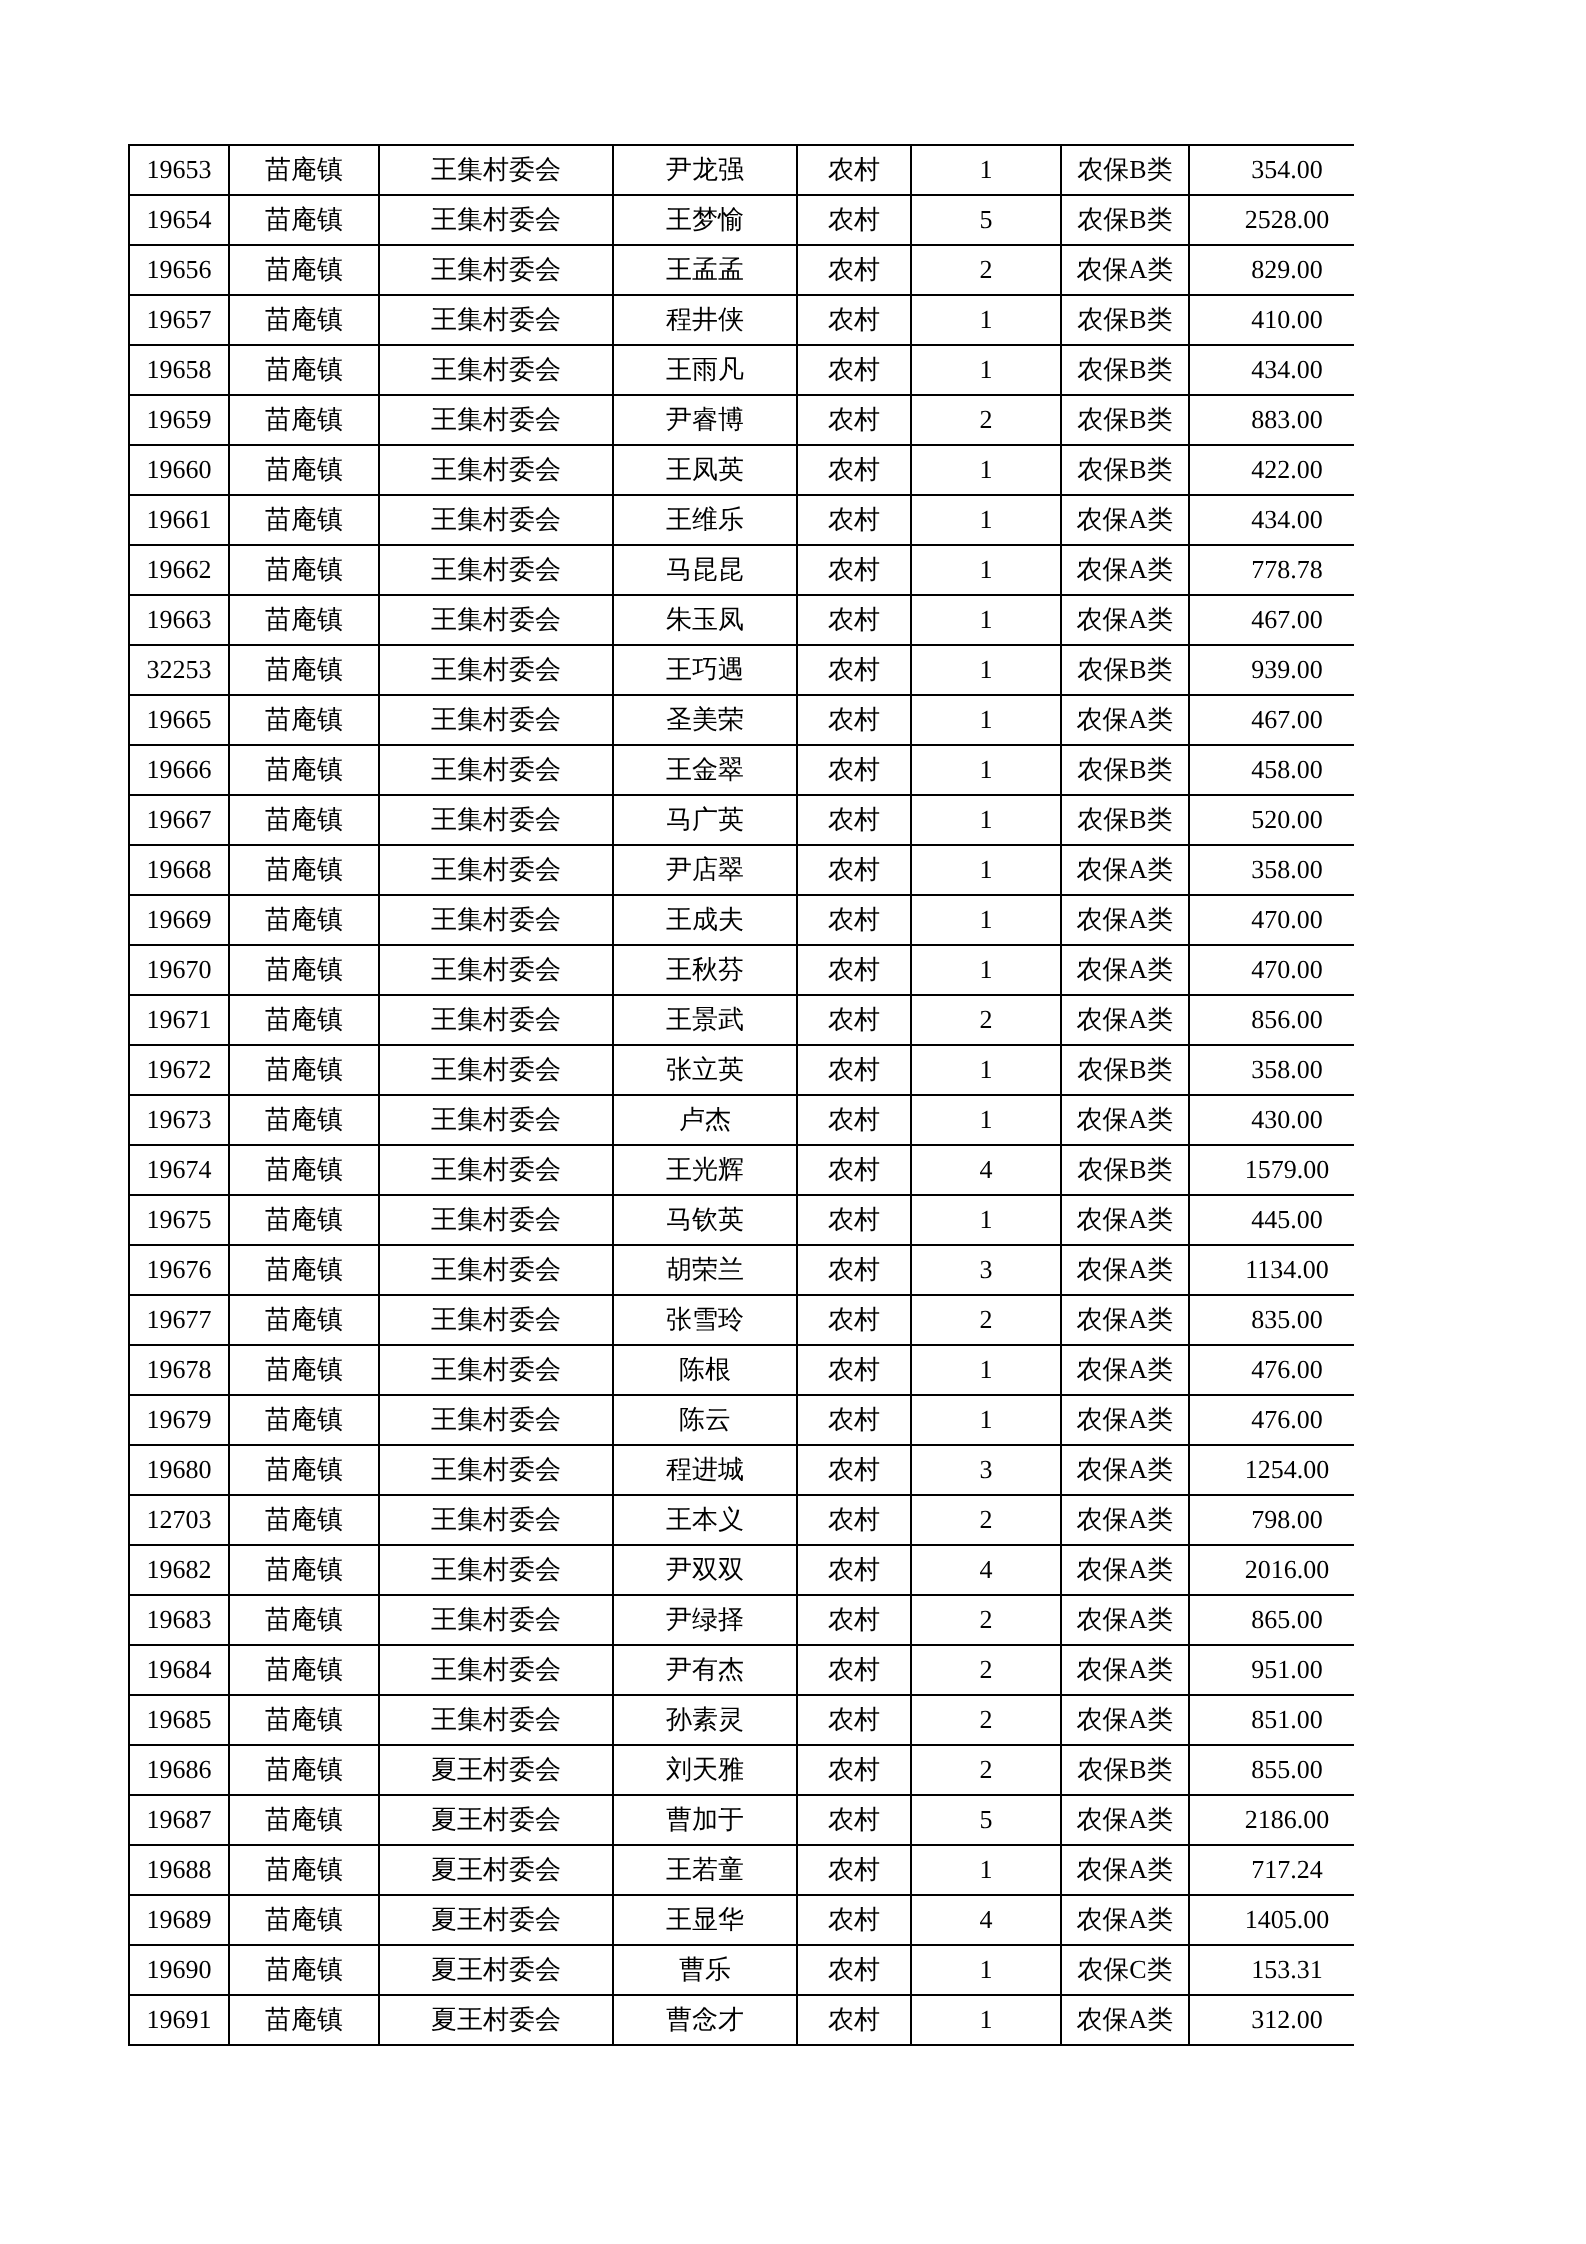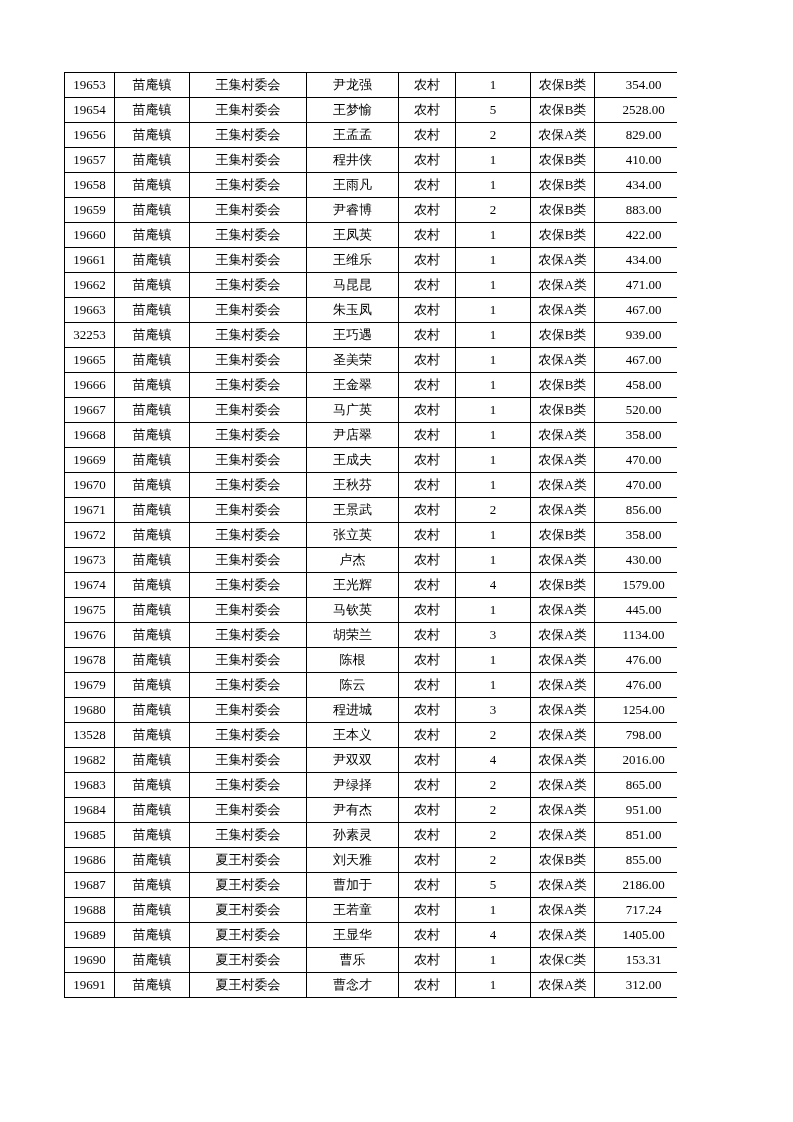--- a/index.html
+++ b/index.html
@@ -151,21 +151,21 @@
           <td>434.00</td>
         </tr>
         <tr>
           <td>19662</td>
           <td>苗庵镇</td>
           <td>王集村委会</td>
           <td>马昆昆</td>
           <td>农村</td>
           <td>1</td>
           <td>农保A类</td>
-          <td>471.00</td>
+          <td>778.78</td>
         </tr>
         <tr>
           <td>19663</td>
           <td>苗庵镇</td>
           <td>王集村委会</td>
           <td>朱玉凤</td>
           <td>农村</td>
           <td>1</td>
           <td>农保A类</td>
           <td>467.00</td>
@@ -294,20 +294,30 @@
           <td>19676</td>
           <td>苗庵镇</td>
           <td>王集村委会</td>
           <td>胡荣兰</td>
           <td>农村</td>
           <td>3</td>
           <td>农保A类</td>
           <td>1134.00</td>
         </tr>
         <tr>
+          <td>19677</td>
+          <td>苗庵镇</td>
+          <td>王集村委会</td>
+          <td>张雪玲</td>
+          <td>农村</td>
+          <td>2</td>
+          <td>农保A类</td>
+          <td>835.00</td>
+        </tr>
+        <tr>
           <td>19678</td>
           <td>苗庵镇</td>
           <td>王集村委会</td>
           <td>陈根</td>
           <td>农村</td>
           <td>1</td>
           <td>农保A类</td>
           <td>476.00</td>
         </tr>
         <tr>
@@ -324,21 +334,21 @@
           <td>19680</td>
           <td>苗庵镇</td>
           <td>王集村委会</td>
           <td>程进城</td>
           <td>农村</td>
           <td>3</td>
           <td>农保A类</td>
           <td>1254.00</td>
         </tr>
         <tr>
-          <td>13528</td>
+          <td>12703</td>
           <td>苗庵镇</td>
           <td>王集村委会</td>
           <td>王本义</td>
           <td>农村</td>
           <td>2</td>
           <td>农保A类</td>
           <td>798.00</td>
         </tr>
         <tr>
           <td>19682</td>

